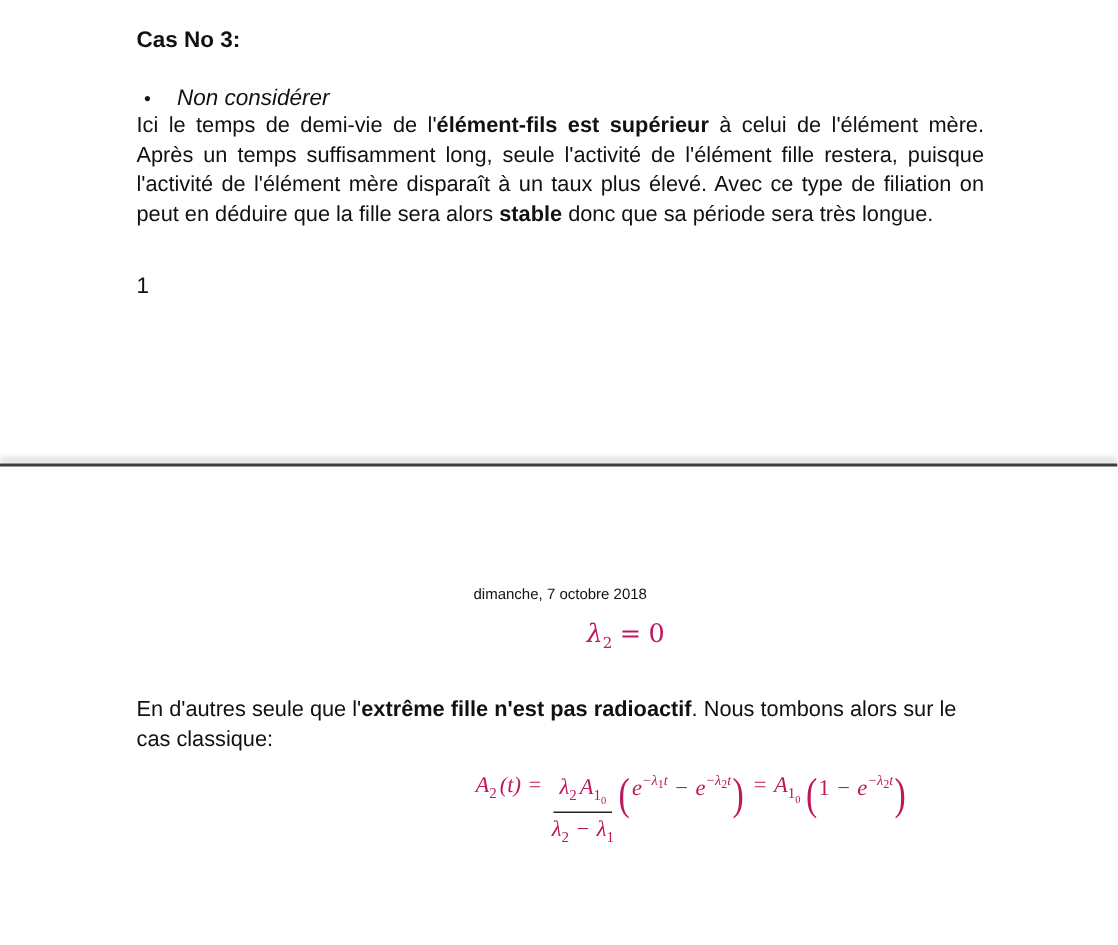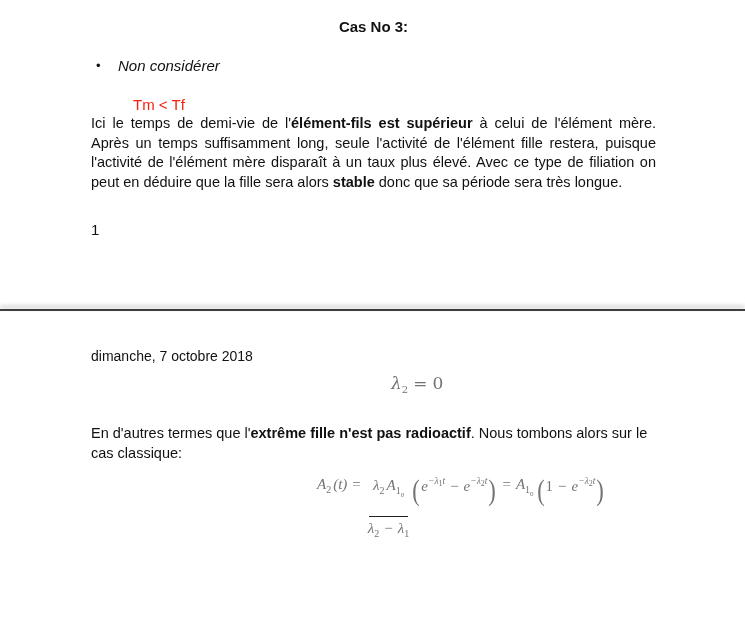--- a/index.html
+++ b/index.html
@@ -11,21 +11,20 @@
   }
   .page { width:745px; }
   .page1 {
     height:309px;
     padding:17px 89px 0 91px;
   }
   .section-title {
     font-size:15px;
     font-weight:bold;
     line-height:19px;
-    text-align:center;
   }
   .bullet-row {
     margin-top:20px;
     display:flex;
     font-size:15px;
     line-height:19px;
   }
   .bullet-glyph {
     width:27px;
     padding-left:5px;
@@ -49,32 +48,32 @@
     margin-top:29px;
     font-size:15px;
   }
   .page-divider {
     height:2px;
     background:#3d3d3d;
     box-shadow:0 -3px 4px rgba(0,0,0,0.28);
   }
   .page2 { padding:0 89px 0 91px; }
   .date-line {
-    margin-top:36px;
-    text-align:left;
-    font-size:14px;
+    margin-top:76px;
+    text-align:center;
+    font-size:10px;
     line-height:19px;
   }
   .par-intro { margin-top:11px; }
   .par-terms { margin-top:29px; }
 
   
   .math {
     font-family:"DejaVu Serif", serif;
-    color:#737373;
+    color:#be185d;
   }
   .mi { font-style:italic; }
   .mn, .mo { font-style:normal; }
   .mo { padding:0 5px; }
   .msub {
     font-size:10px;
     vertical-align:-4px;
     font-style:normal;
   }
   .eq-lambda-zero {
@@ -92,21 +91,21 @@
   }
   .frac {
     display:inline-flex;
     flex-direction:column;
     align-items:center;
     margin:0 2px;
     line-height:1.25;
   }
   .frac .num {
     border-bottom:1px solid #222;
-    padding:0 4px 16px;
+    padding:0 4px 2px;
   }
   .frac .den { padding-top:2px; }
   .paren {
     font-size:30px;
     font-weight:300;
     line-height:0.9;
     font-style:normal;
     transform:scaleX(0.75);
     display:inline-block;
   }
@@ -131,36 +130,35 @@
 <body>
 
 <div class="page page1">
   <div class="section-title">Cas No 3:</div>
 
   <div class="bullet-row">
     <span class="bullet-glyph">•</span>
     <span class="bullet-text">Non considérer</span>
   </div>
 
-  <div class="inequality">Tm &lt; Tf</div>
 
   <p class="body-par par-justified"><span>Ici le temps de demi-vie de l'</span><span class="b">élément-fils est supérieur</span><span> à celui de l'élément mère. Après un temps suffisamment long, seule l'activité de l'élément fille restera, puisque l'activité de l'élément mère disparaît à un taux plus élevé. Avec ce type de filiation on peut en déduire que la fille sera alors </span><span class="b">stable</span><span> donc que sa période sera très longue.</span></p>
 
   <div class="page-number">1</div>
 </div>
 
 <div class="page-divider"></div>
 
 <div class="page page2">
   <div class="date-line">dimanche, 7 octobre 2018</div>
 
 
   <div class="math eq-lambda-zero"><span class="mi">λ</span><span class="msub">2</span><span class="mo">=</span><span class="mn">0</span></div>
 
-  <p class="body-par par-terms"><span>En d'autres termes que l'</span><span class="b">extrême fille n'est pas radioactif</span><span>. Nous tombons alors sur le cas classique:</span></p>
+  <p class="body-par par-terms"><span>En d'autres seule que l'</span><span class="b">extrême fille n'est pas radioactif</span><span>. Nous tombons alors sur le cas classique:</span></p>
 
   <div class="math eq-activity">
     <span><span class="mi">A</span><span class="msub">2</span><span class="mi gap-l">(t)</span></span>
     <span class="mo">=</span>
     <span class="frac">
       <span class="num"><span class="mi">λ</span><span class="msub">2</span><span class="mi gap-l">A</span><span class="msub">1</span><span class="subsub">0</span></span>
       <span class="den"><span class="mi">λ</span><span class="msub">2</span><span class="mo">−</span><span class="mi">λ</span><span class="msub">1</span></span>
     </span>
     <span class="paren">(</span>
     <span><span class="mi">e</span><span class="sup"><span>−</span><span>λ</span><span class="ssub">1</span><span>t</span></span><span class="mo">−</span><span class="mi">e</span><span class="sup"><span>−</span><span>λ</span><span class="ssub">2</span><span>t</span></span></span>

